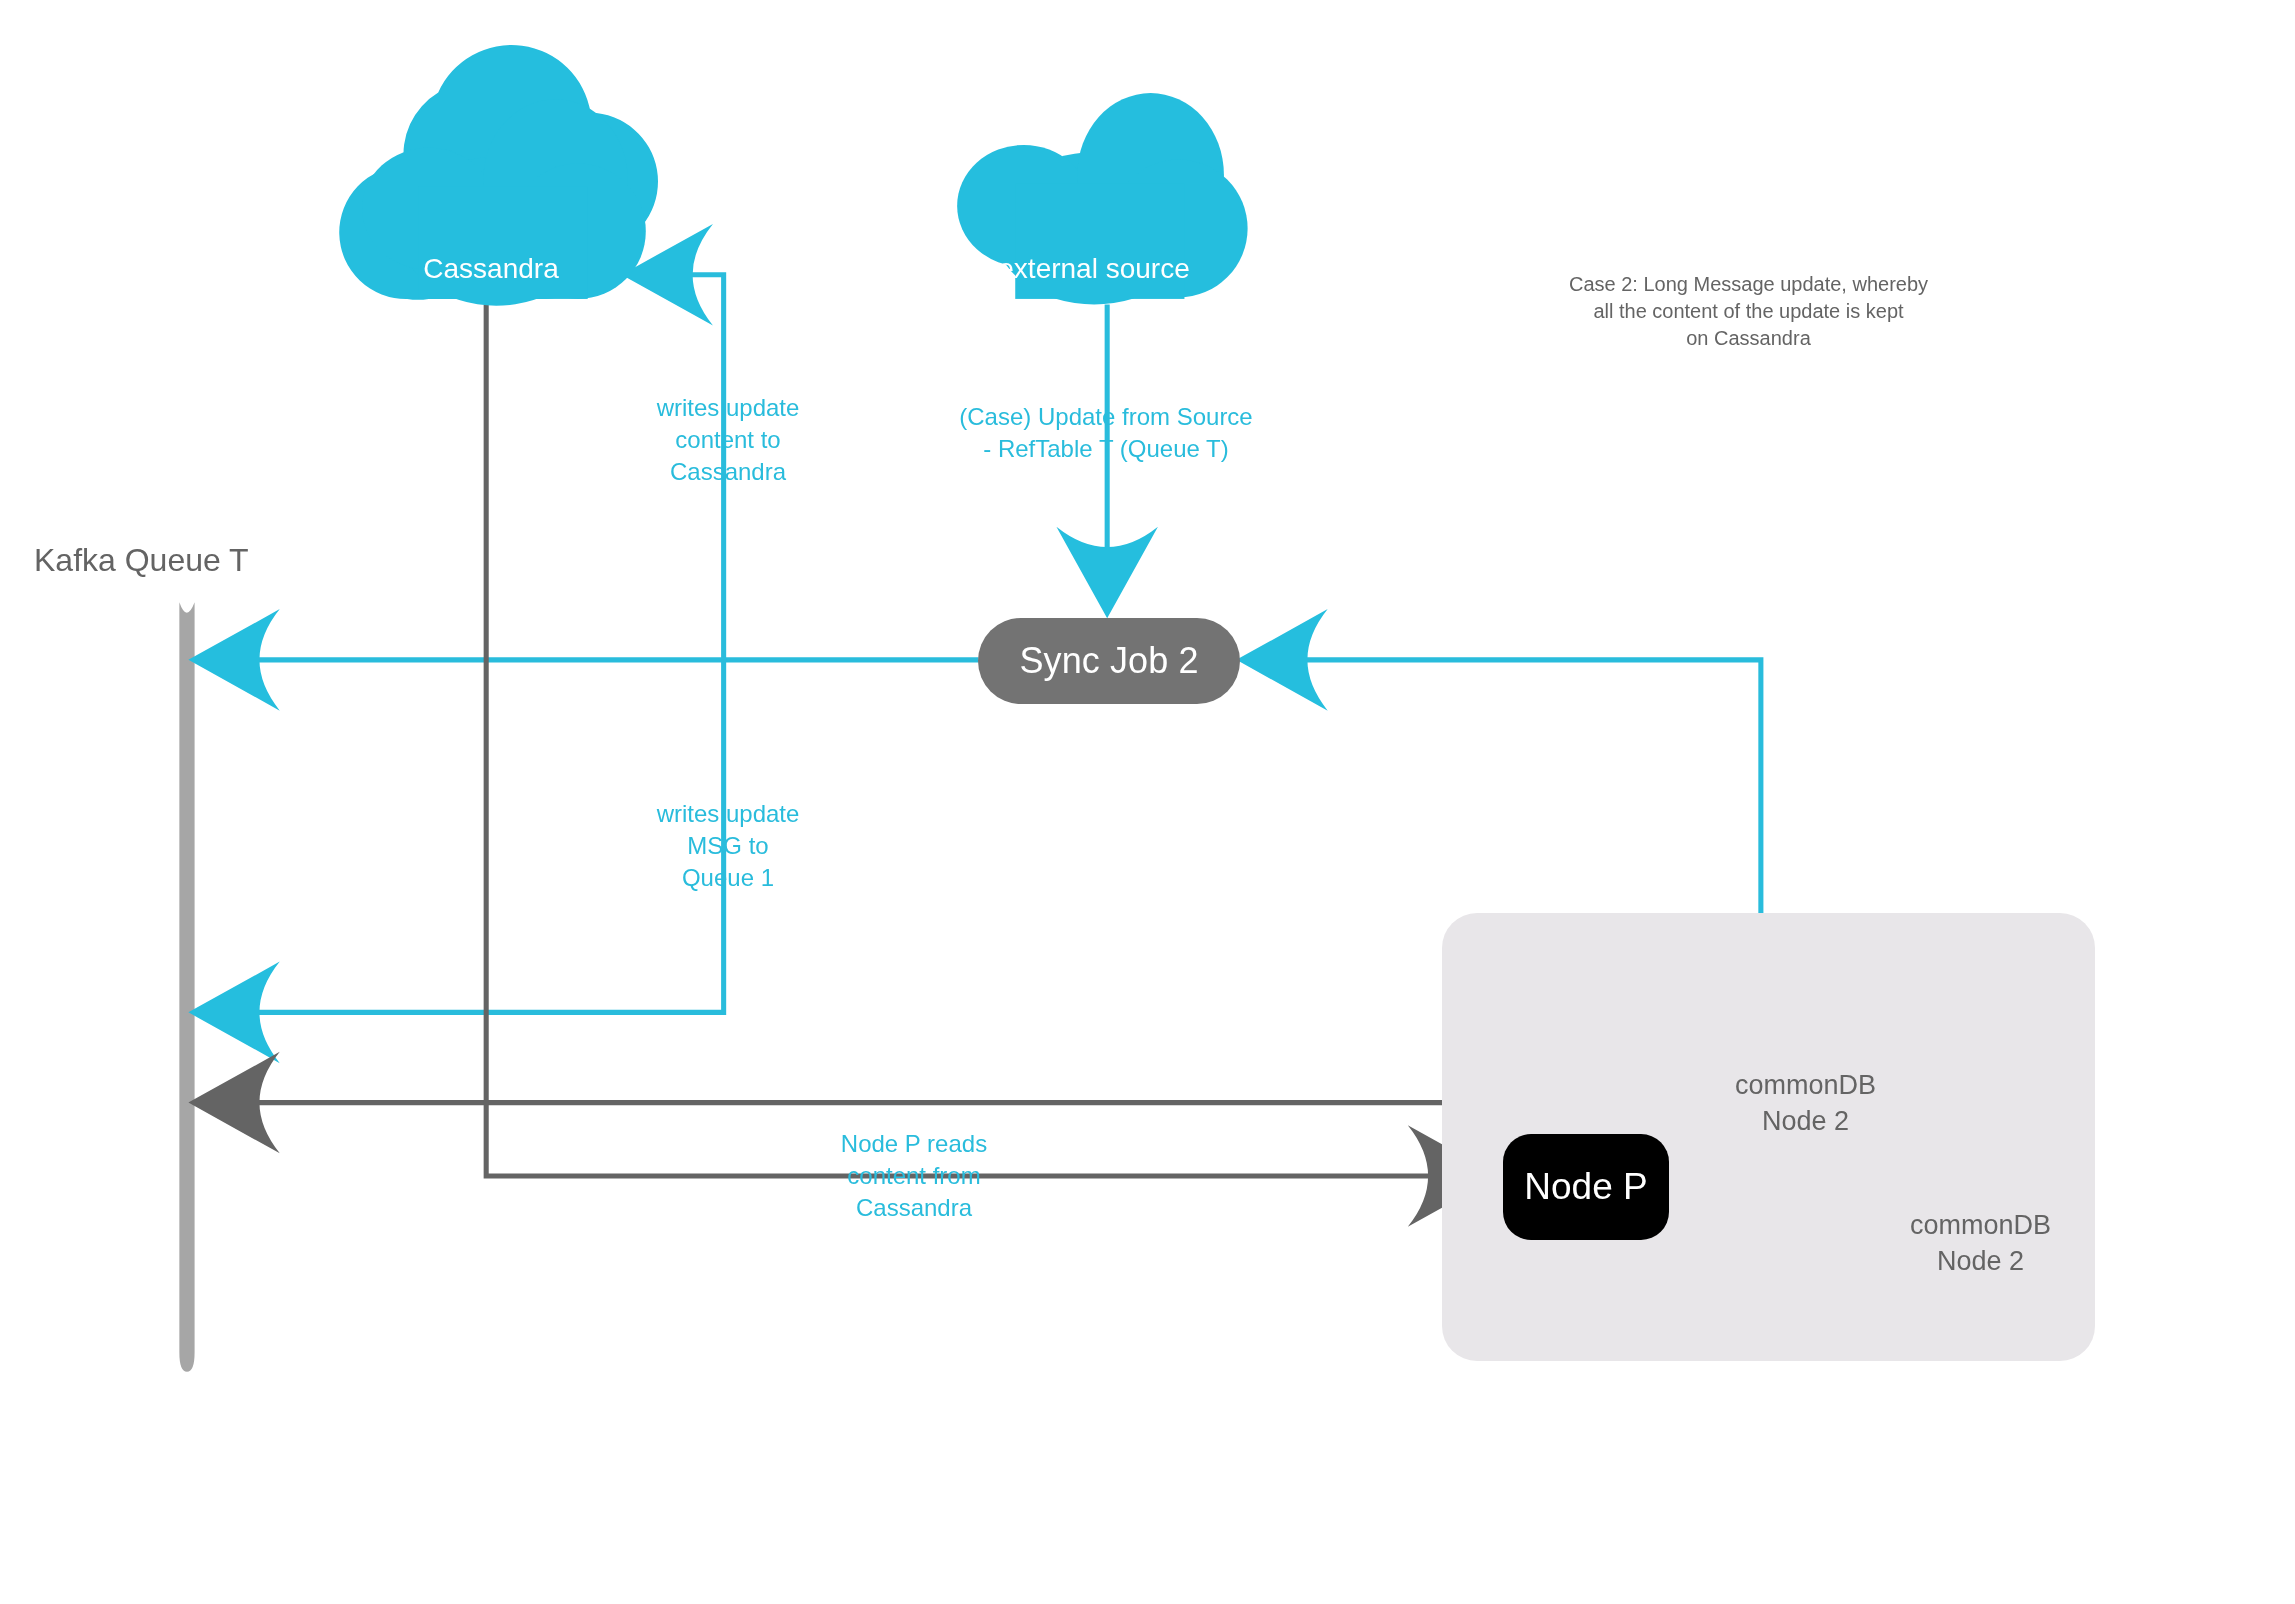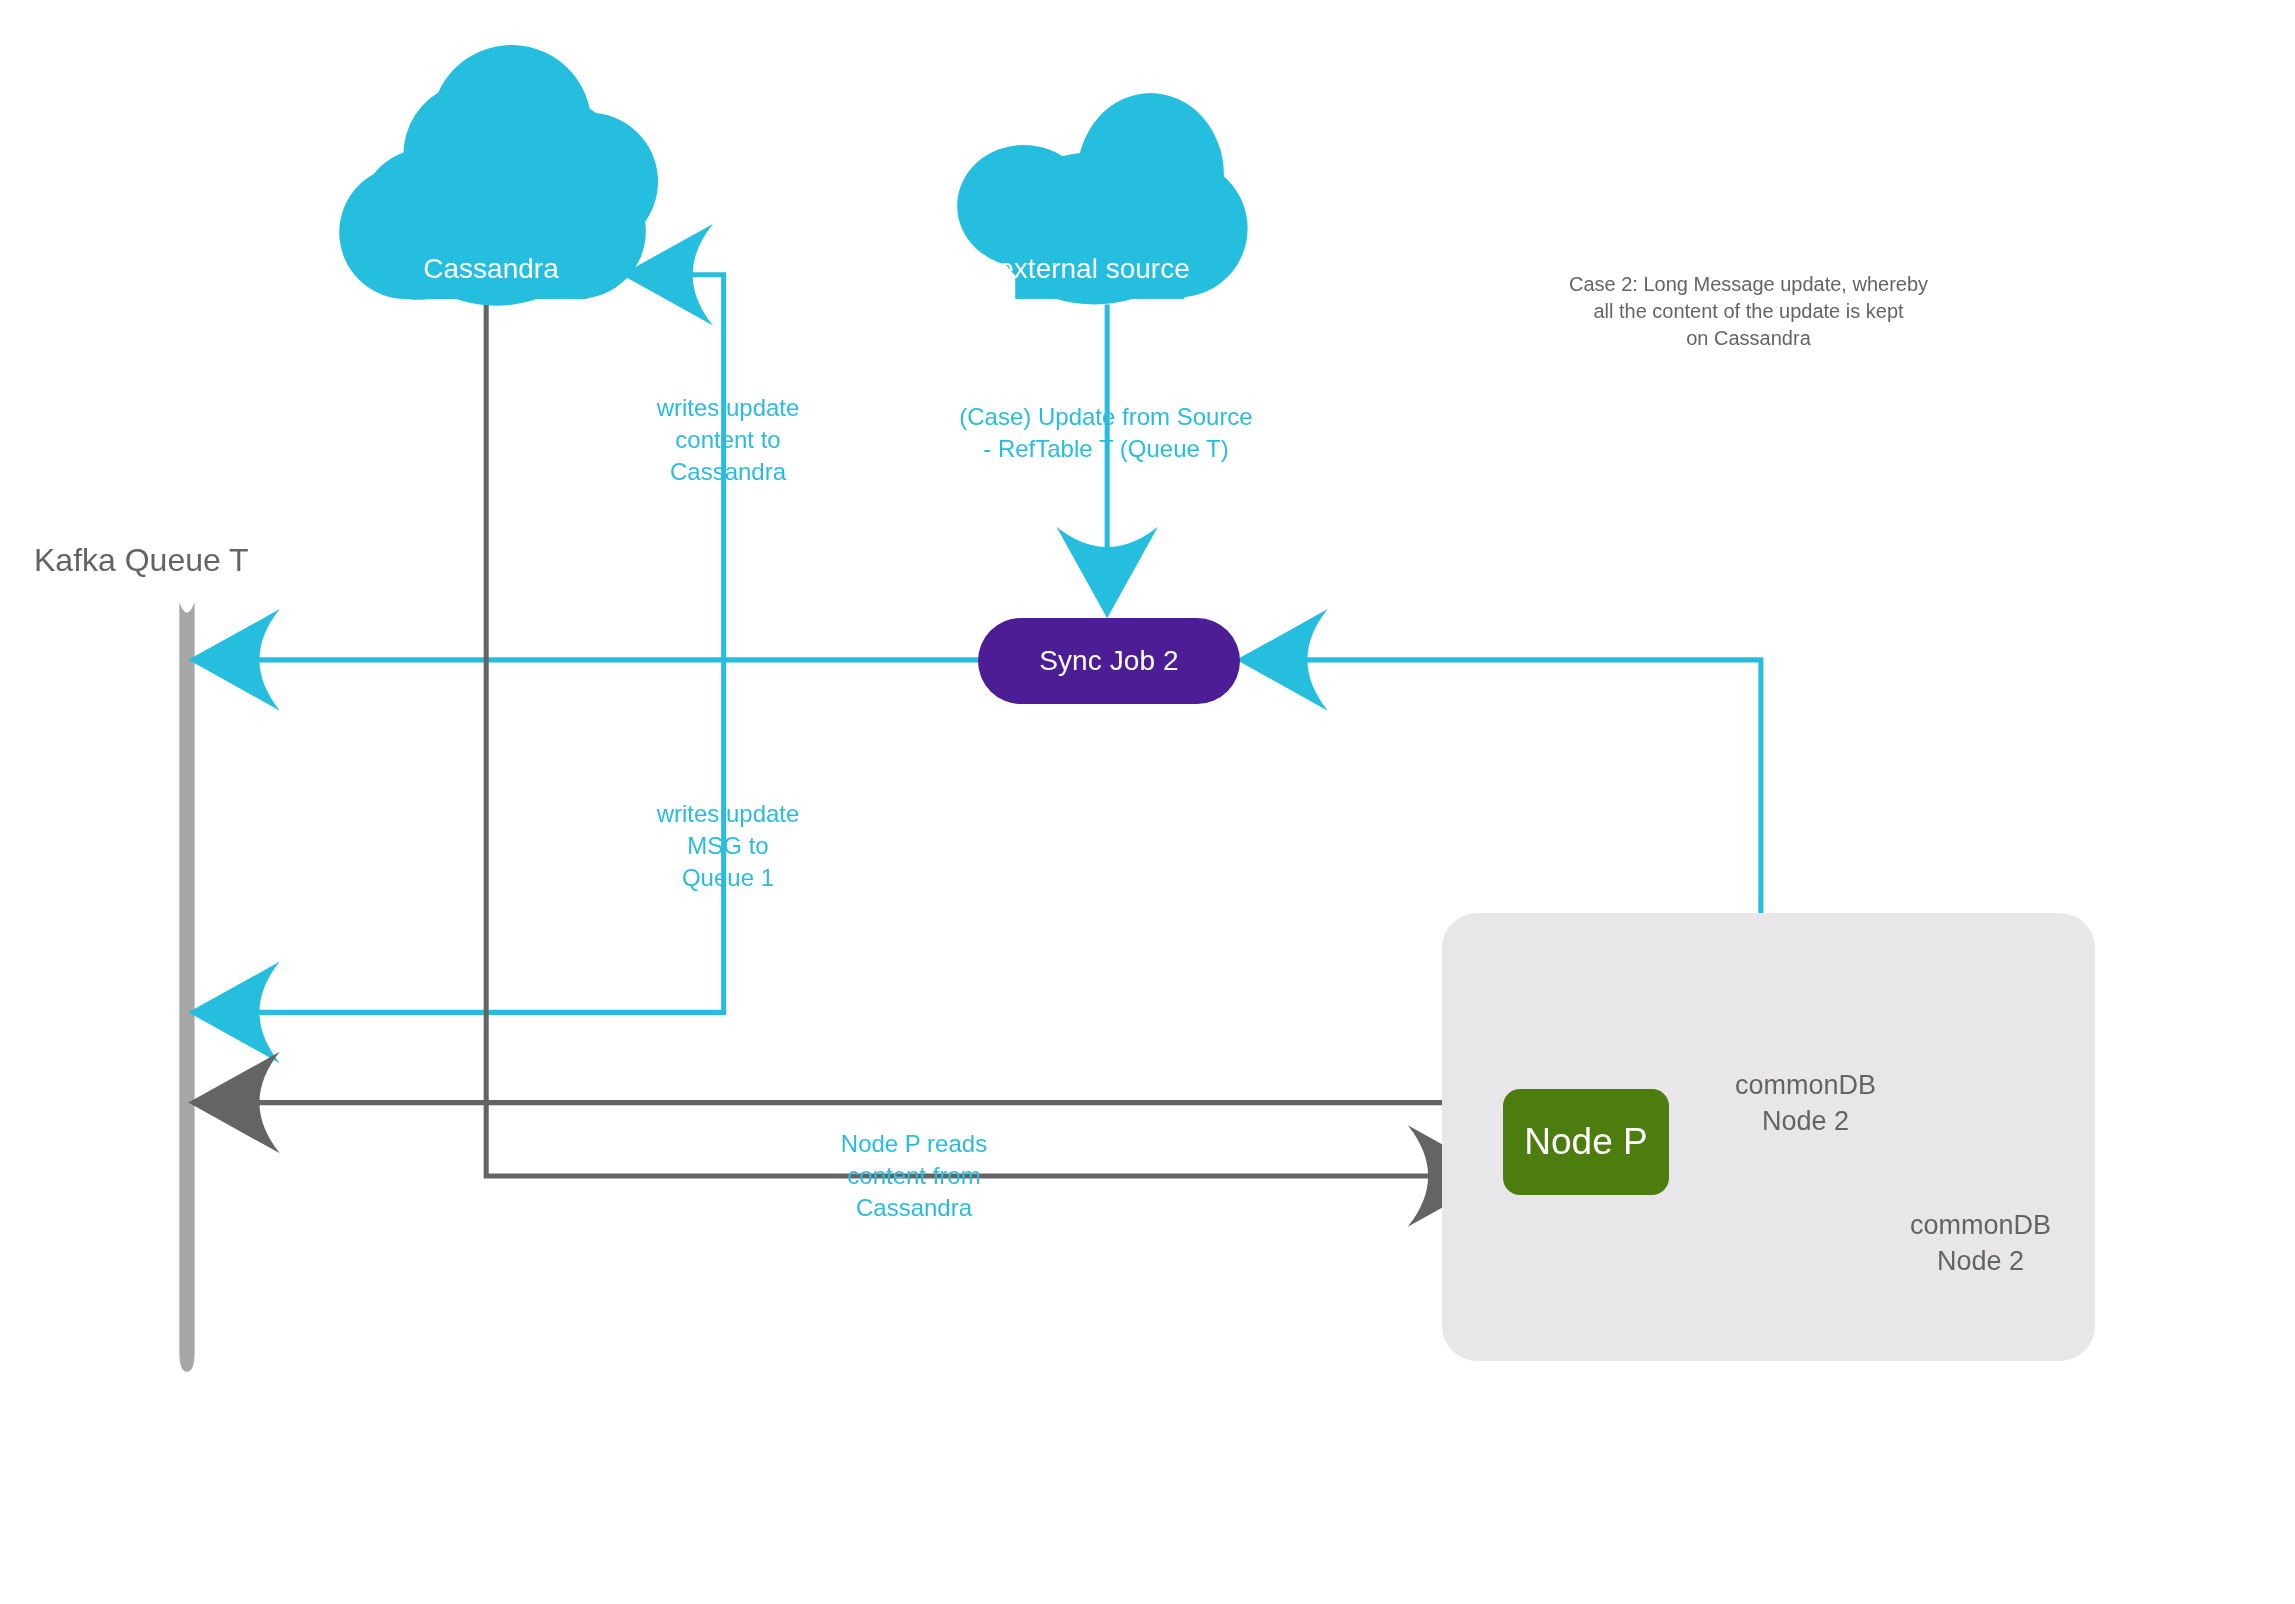--- a/index.html
+++ b/index.html
@@ -13,26 +13,27 @@
   #wires{position:absolute;left:0;top:0;width:2295px;height:1604px;}
 
   .node{position:absolute;display:flex;align-items:center;justify-content:center;text-align:center;}
   .cloud-label{
     position:absolute;color:#ffffff;font-size:28px;font-weight:400;
     white-space:nowrap;text-align:center;
   }
 
   
   .pill{
-    background:#4c1d95;color:#ffffff;border-radius:5641px;
-    font-size:28px;letter-spacing:0.1px;
+    background:#737373;color:#ffffff;border-radius:5641px;
+    font-size:36px;letter-spacing:0.1px;
   }
   .rrect{
-    background:#4d7c0f;color:#ffffff;border-radius:17px;
+    background:#000000;color:#ffffff;border-radius:28px;
     font-size:37px;
+    margin-top:45px;
   }
 
   
   .panel{
     position:absolute;background:#E8E6E9;border-radius:35px;
   }
 
   
   .ctext{
     position:absolute;color:#29BCDC;font-size:24px;line-height:1.33;

